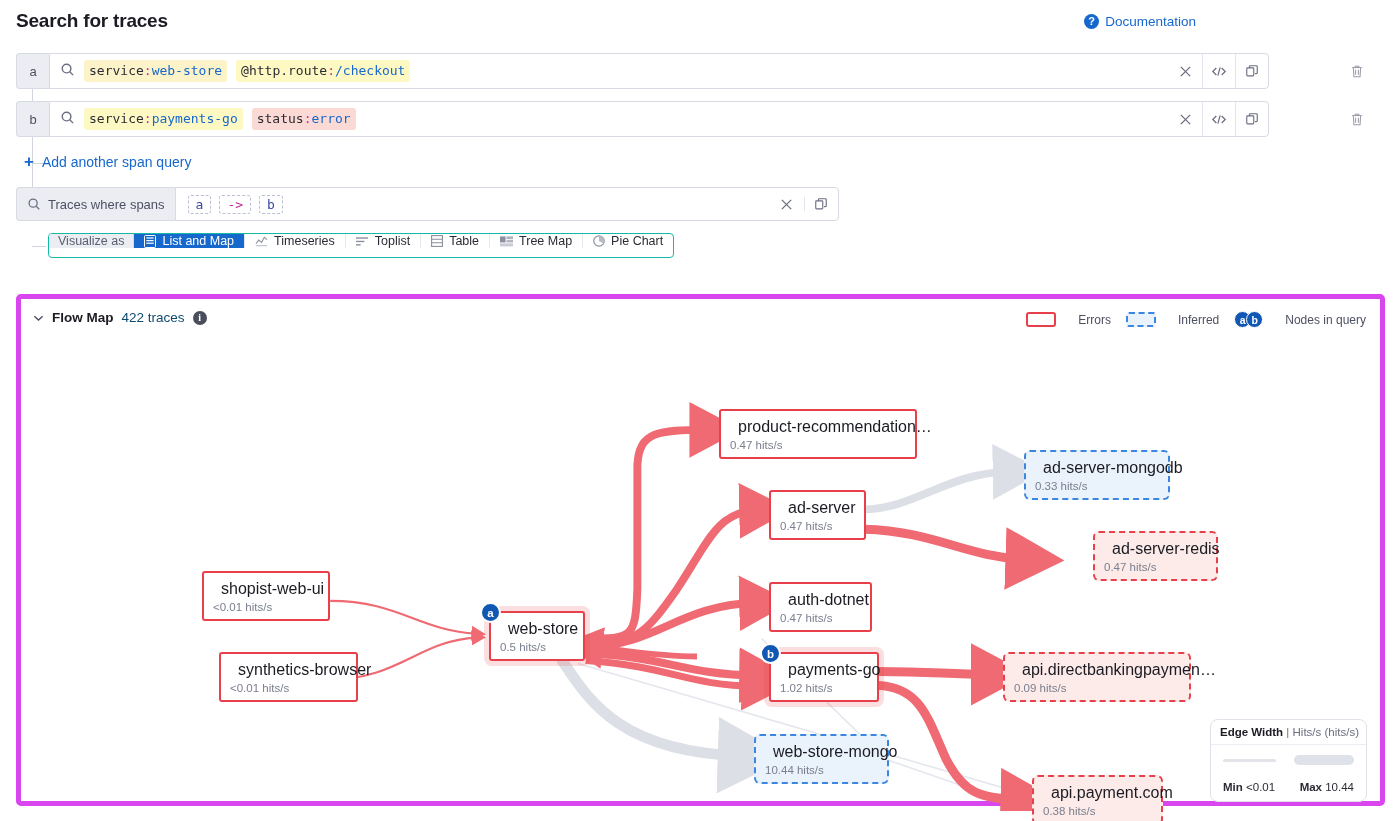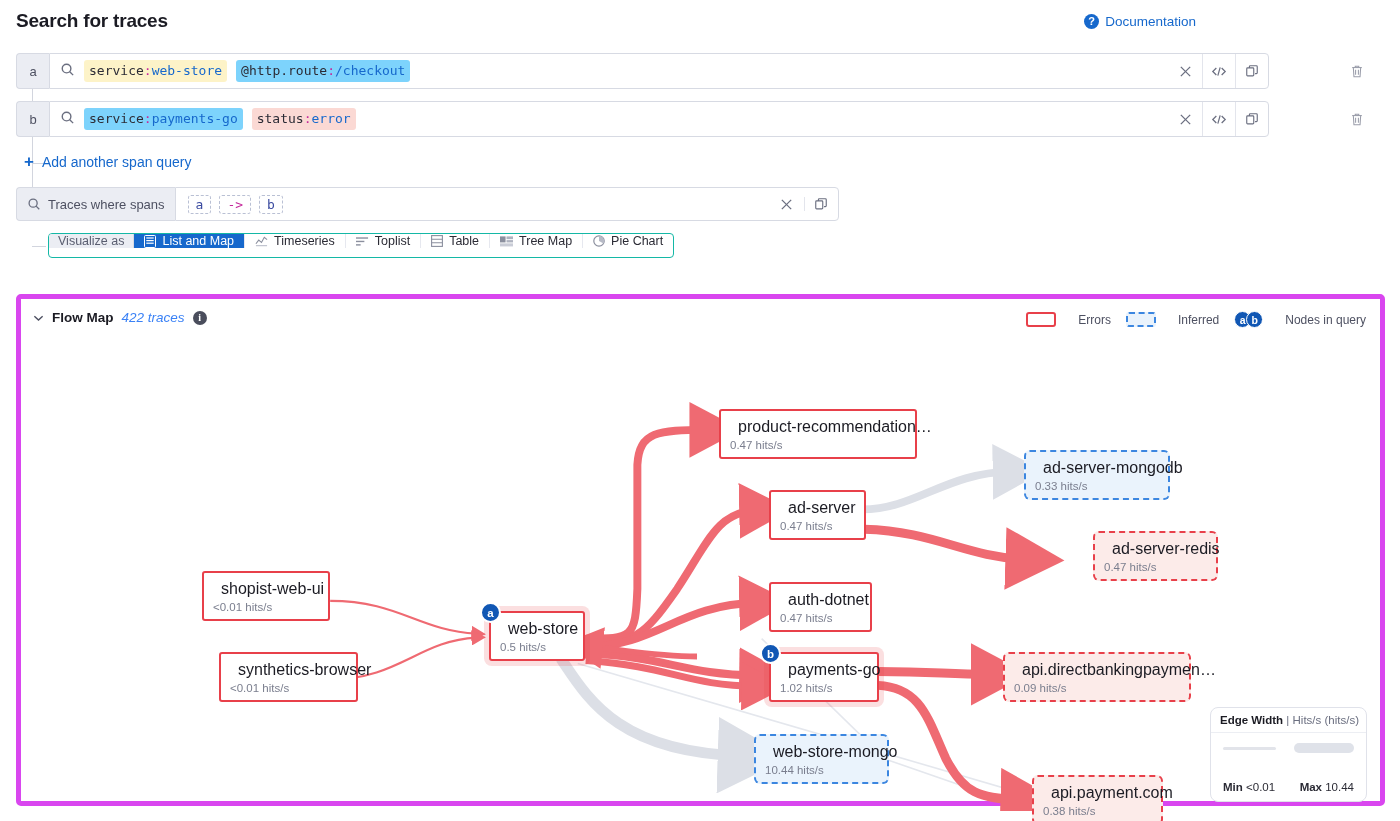--- a/index.html
+++ b/index.html
@@ -49,21 +49,21 @@
     border-radius: 0 4px 4px 0;
     display: flex; align-items: center; position: relative;
   }
   .q-search-icon { margin: 0 9px 0 10px; flex: none; }
   .q-tags { display: flex; align-items: center; gap: 9px; flex: 1; }
   .tag {
     font-family: "DejaVu Sans Mono", monospace;
     font-size: 13px; padding: 2px 5px; border-radius: 3px;
     white-space: nowrap; line-height: 18px;
   }
-  .tag.neutral { background: #7dd3fc; }
+  .tag.neutral { background: #fef9c3; }
   .tag.yellow  { background: #fdf3c8; }
   .tag.red     { background: #fbd9d4; }
   .tag .k { color: #2b2b35; }
   .tag .c { color: #c5299b; }
   .tag .v { color: #1668cc; }
   .q-btns { display: flex; align-items: stretch; height: 100%; }
   .q-btn {
     width: 33px; display: flex; align-items: center; justify-content: center;
     border-left: 1px solid #e3e5ec; color: #6b6f80; cursor: pointer;
   }
@@ -149,21 +149,21 @@
   }
   .panel-head {
     position: absolute; left: 0; top: 0; width: 100%; height: 40px;
   }
   .fm-title {
     position: absolute; left: 12px; top: 11px;
     display: flex; align-items: center; gap: 8px;
     font-size: 13.5px;
   }
   .fm-title b { font-weight: bold; color: #1b1b23; }
-  .fm-traces { color: #3b82f6; font-style: italic; }
+  .fm-traces { color: #0c4a6e; }
   .info-dot {
     width: 14px; height: 14px; border-radius: 50%;
     background: #4a4d5c; color: #fff; font-size: 10px; font-weight: bold;
     display: flex; align-items: center; justify-content: center;
     font-family: "Liberation Serif", serif;
   }
   .legend {
     position: absolute; right: 8px; top: 12px;
     display: flex; align-items: center; gap: 9px;
     font-size: 12px; color: #4d5061;
@@ -219,21 +219,21 @@
     font-size: 11.5px; white-space: nowrap;
   }
   .ew-head b { color: #1b1b23; }
   .ew-head span { color: #6b6f80; }
   .ew-body { padding: 10px 12px 8px; }
   .ew-bars { display: flex; align-items: center; justify-content: space-between; }
   .bar-min { width: 53px; height: 3px; background: #e2e4ea; border-radius: 2px; }
   .bar-max { width: 60px; height: 10px; background: #dfe2e9; border-radius: 5px; }
   .ew-labels {
     display: flex; align-items: center; justify-content: space-between;
-    margin-top: 28px; font-size: 11.5px; color: #2b2b35;
+    margin-top: 16px; font-size: 11.5px; color: #2b2b35;
   }
   .ew-labels b { font-weight: bold; }
 </style>
 </head>
 <body>
 
 <div class="page">
 
   <div class="page-title">Search for traces</div>
   <div class="doc-link">

